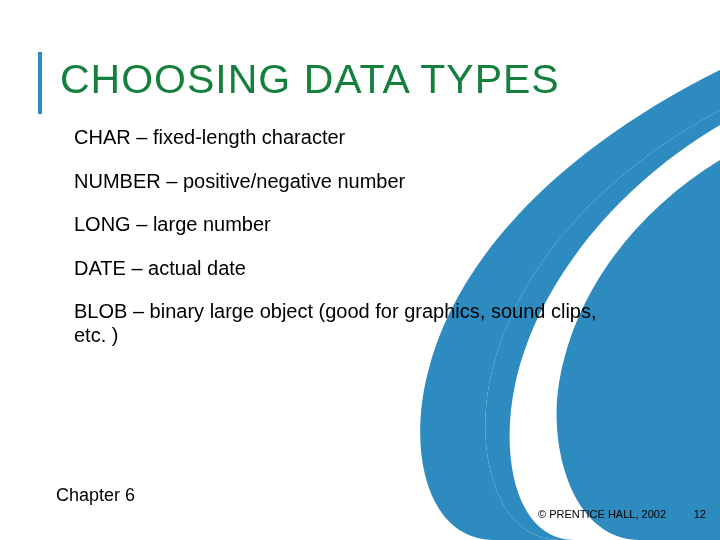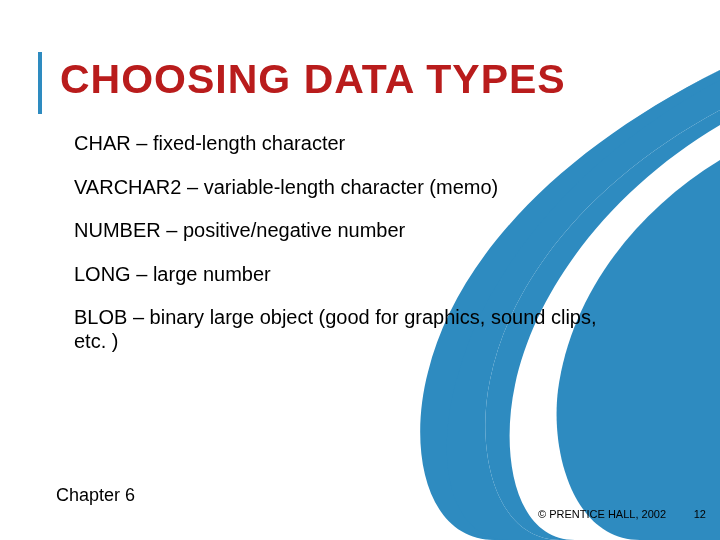--- a/index.html
+++ b/index.html
@@ -24,27 +24,27 @@
     width: 4px;
     height: 62px;
     background: #2e8bc0;
   }
   .title {
     position: absolute;
     left: 60px;
     top: 56px;
     font-size: 41px;
     letter-spacing: 1px;
-    font-weight: 700;
-    color: #b91c1c;
+    font-weight: 400;
+    color: #15803d;
   }
   .body-list {
     position: absolute;
     left: 74px;
-    top: 132px;
+    top: 126px;
     width: 560px;
   }
   .body-item {
     font-size: 20px;
     color: #000;
     line-height: 1.18;
     margin-bottom: 20px;
   }
   .chapter {
     position: absolute;
@@ -90,23 +90,23 @@
     <path d="M 720 110 C 590 180 510 280 490 380 C 475 450 495 540 560 540 L 575 540 C 515 540 500 455 515 385 C 535 290 610 190 720 125 Z" fill="#2e8bc0"></path>
     <path d="M 720 160 C 630 215 570 300 558 390 C 550 455 575 540 640 540 L 720 540 Z" fill="#2e8bc0"></path>
   </svg>
 
   <div class="accent-bar"></div>
 
   <div class="title">CHOOSING DATA TYPES</div>
 
   <div class="body-list">
     <div class="body-item">CHAR – fixed-length character</div>
-    <div class="body-item">VARCHAR2 – variable-length character (memo)</div>
     <div class="body-item">NUMBER – positive/negative number</div>
     <div class="body-item">LONG – large number</div>
+    <div class="body-item">DATE – actual date</div>
     <div class="body-item">BLOB – binary large object (good for graphics, sound clips, etc. )</div>
   </div>
 
   <div class="chapter">Chapter 6</div>
   <div class="copyright">© PRENTICE HALL, 2002</div>
   <div class="pagenum">12</div>
 
 </div>
 
 </body></html>

